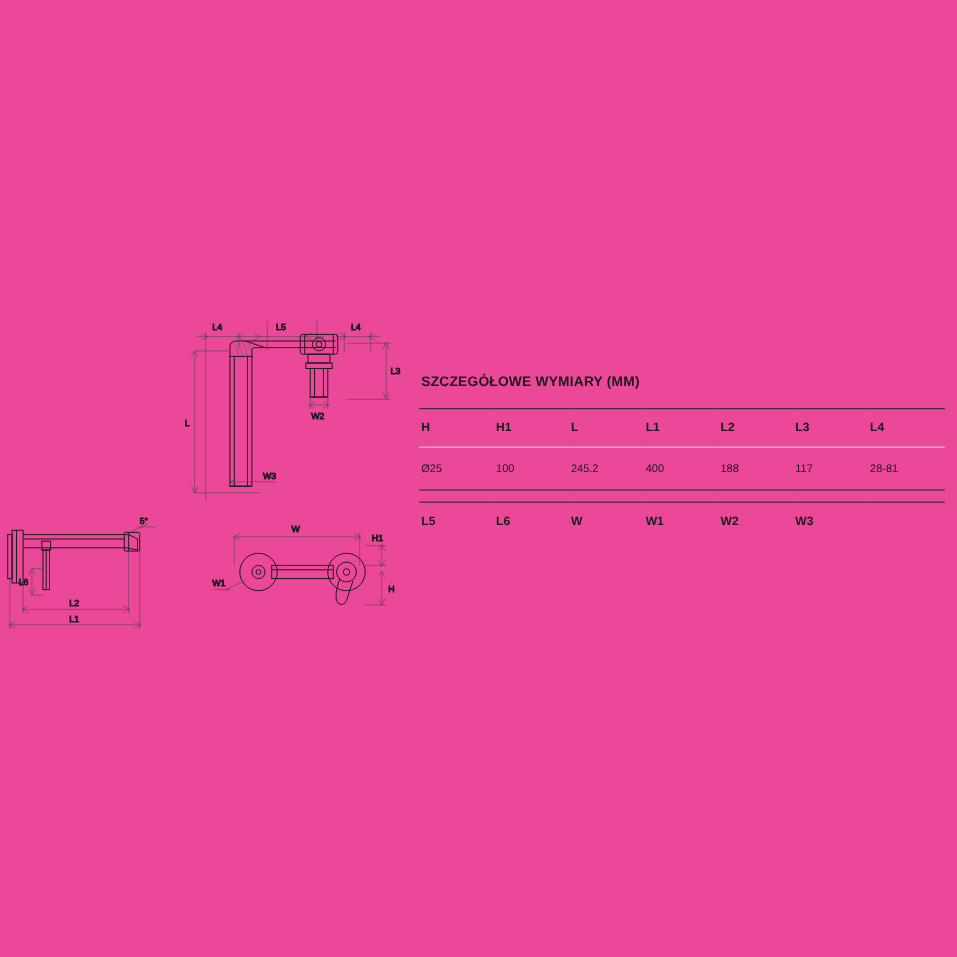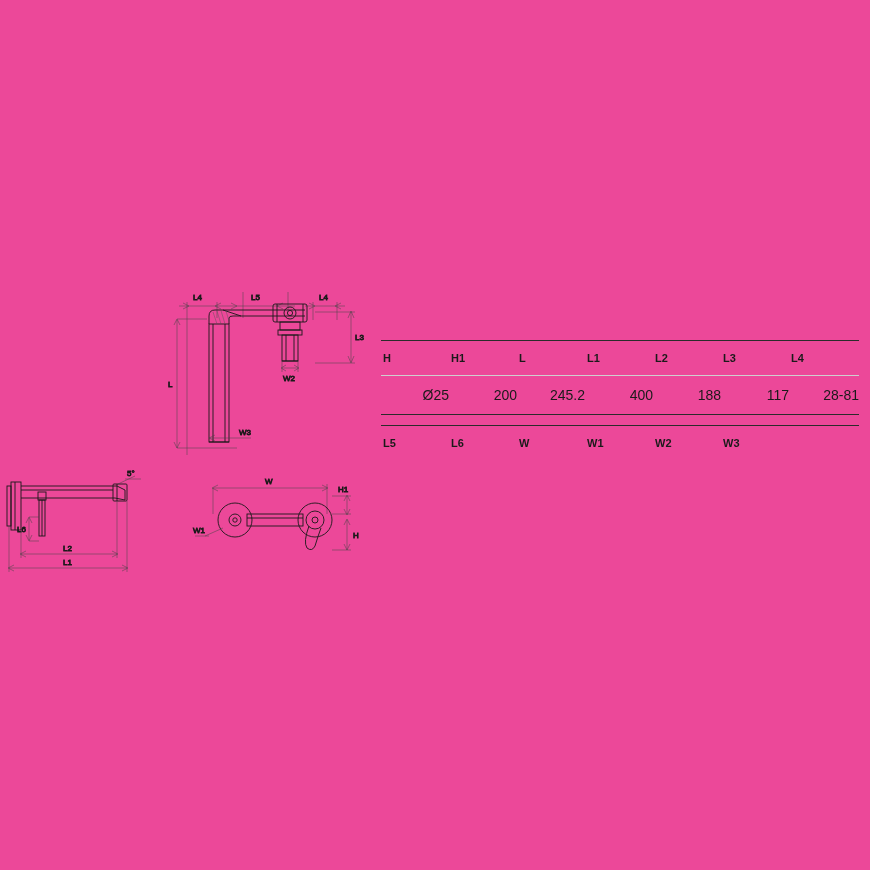--- a/index.html
+++ b/index.html
@@ -56,27 +56,26 @@
   tr.head-row td {
     height: 34px;
     font-size: 11px;
     font-weight: bold;
     color: #1a1a1a;
     border-top: 1px solid #2b2b2b;
     padding-left: 2px;
   }
   tr.val-row td {
     height: 38px;
-    font-size: 14px;
+    font-size: 10px;
     font-weight: normal;
     color: #1a1a1a;
     border-top: 1px solid #cfcfcf;
     border-bottom: 1px solid #2b2b2b;
     padding-left: 2px;
-    text-align: right;
   }
   tr.spacer-row td {
     height: 10px;
     border: none;
   }
 </style>
 </head>
 <body>
 
 <div id="page">
@@ -295,20 +294,21 @@
         <line x1="172" y1="50" x2="172" y2="80"></line>
         <path d="M169 55 L172 49 L175 55"></path>
         <path d="M169 74 L172 80 L175 74"></path>
         <line x1="157" y1="80" x2="176" y2="80"></line>
       </g>
       <text class="dimtext" x="178" y="68">H</text>
     </svg>
   </div>
 
   <div id="spec">
+    <div id="spec-title">SZCZEGÓŁOWE WYMIARY (MM)</div>
 
     <table class="spec-table">
       <colgroup>
         <col style="width:68px">
           <col style="width:68px">
           <col style="width:68px">
         <col style="width:68px">
           <col style="width:68px">
           <col style="width:68px">
           <col style="width:70px">
@@ -318,21 +318,21 @@
           <td>H</td>
           <td>H1</td>
           <td>L</td>
           <td>L1</td>
           <td>L2</td>
           <td>L3</td>
           <td>L4</td>
         </tr>
         <tr class="val-row">
           <td>Ø25</td>
-          <td>200</td>
+          <td>100</td>
           <td>245.2</td>
           <td>400</td>
           <td>188</td>
           <td>117</td>
           <td>28-81</td>
         </tr>
         <tr class="spacer-row">
           <td colspan="7"></td>
         </tr>
         <tr class="head-row">

